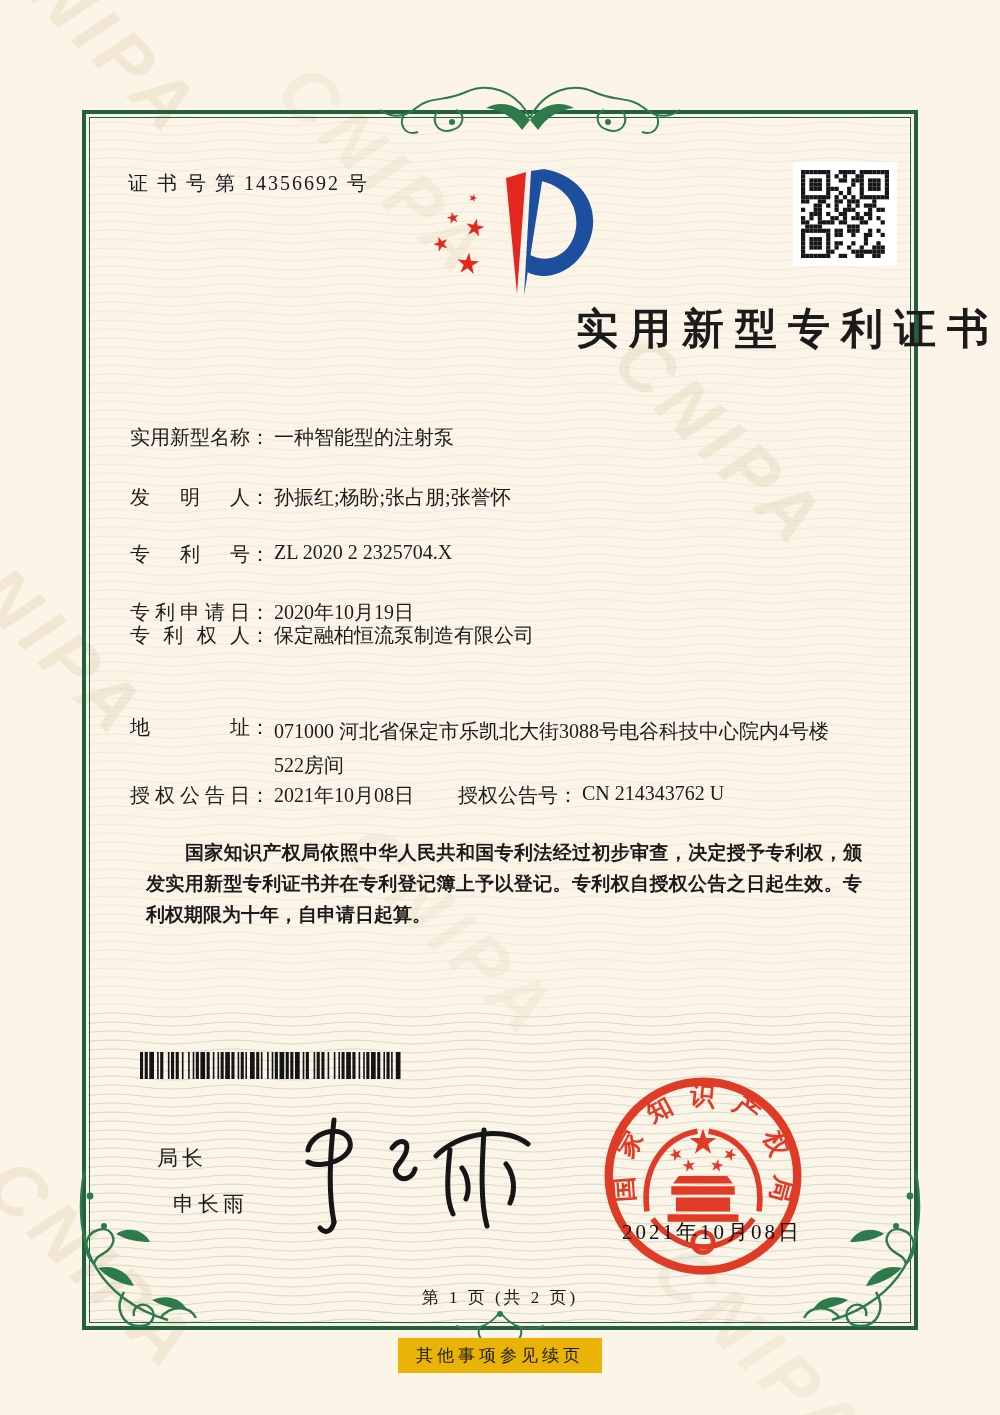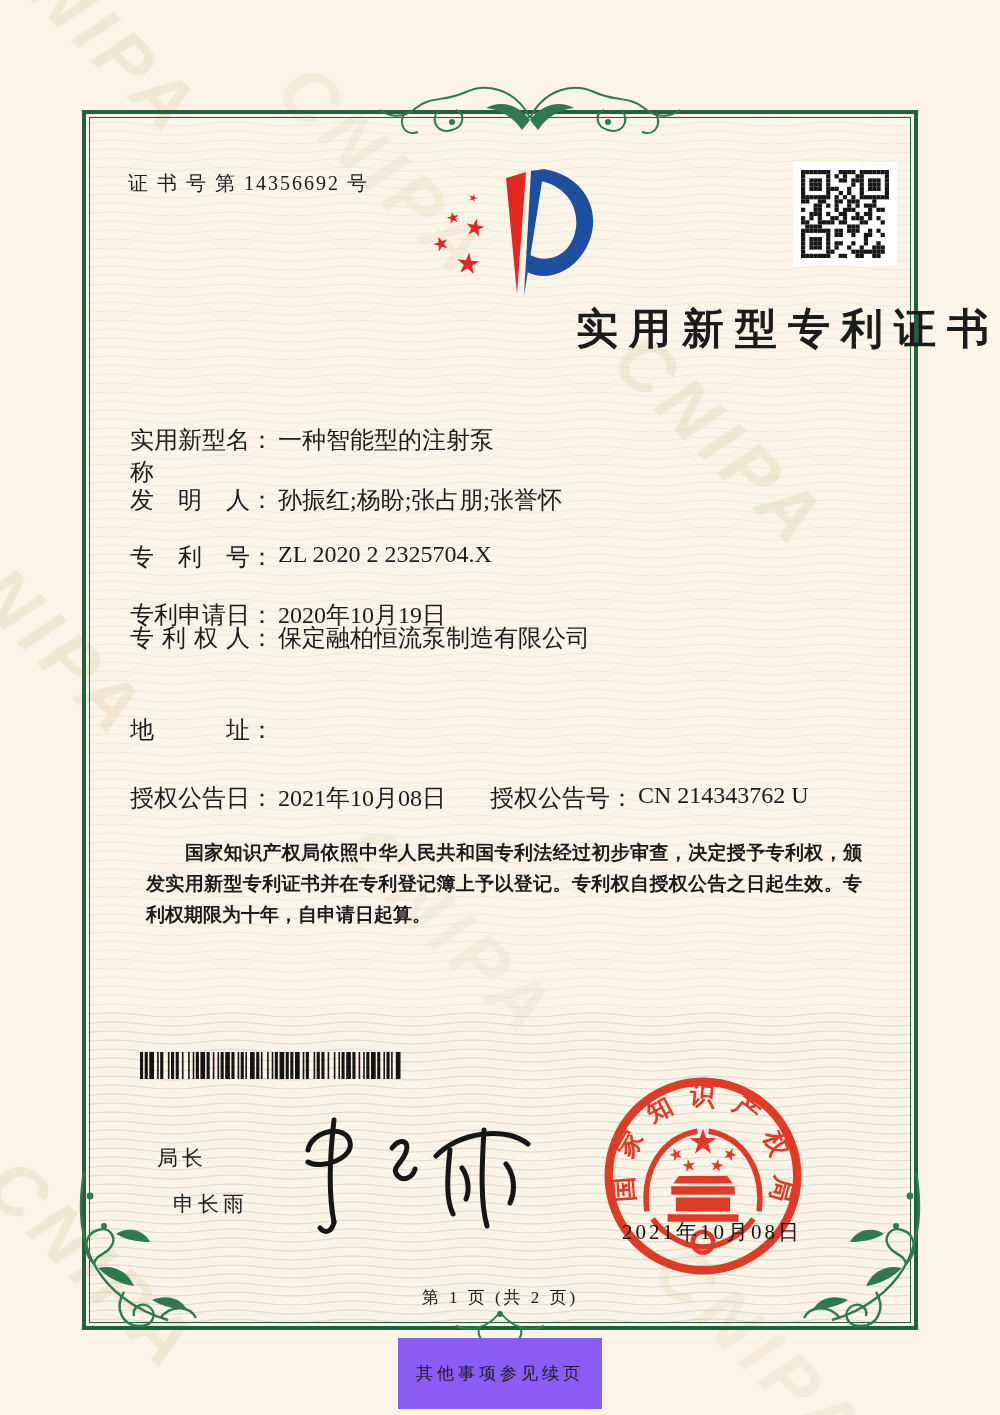--- a/index.html
+++ b/index.html
@@ -30,21 +30,21 @@
   }
   .logo{position:absolute;left:420px;top:166px;z-index:2;}
   .qrbox{
     position:absolute;left:793px;top:162px;width:104px;height:104px;background:#ffffff;
     z-index:2;display:flex;align-items:center;justify-content:center;
   }
   .title{
     position:absolute;left:0;top:301px;width:100%;text-align:right;
     font-size:42px;font-weight:bold;letter-spacing:11px;z-index:2;
   }
-  .row{position:absolute;left:130px;display:flex;font-size:24px;z-index:2;align-items:flex-start;}
+  .row{position:absolute;left:130px;display:flex;font-size:20px;z-index:2;align-items:flex-start;}
   .lbl{width:120px;display:inline-block;text-align:justify;text-align-last:justify;flex:none;}
   .val{margin-left:4px;}
   .addr-val{width:558px;line-height:1.72;}
   .grant-right{margin-left:44px;display:flex;}
   .paras{
     position:absolute;left:130px;top:822px;width:748px;z-index:2;
     font-size:19px;line-height:1.63;text-align:justify;
   }
   .paras p{margin:16px;text-indent:2.05em;font-weight:bold;}
   .barcode{position:absolute;left:140px;top:1052px;z-index:2;}
@@ -56,21 +56,21 @@
     position:absolute;left:622px;top:1218px;font-size:21px;letter-spacing:3px;z-index:4;color:#111;
   }
   .page-info{
     position:absolute;left:0;top:1286px;width:100%;text-align:center;font-size:17px;
     letter-spacing:3px;z-index:2;
   }
   .footer-note{
     position:absolute;left:0;top:1338px;width:100%;text-align:center;z-index:4;
   }
   .footer-note span{
-    display:inline-block;background:#8b5cf6;padding:24px 18px;font-size:17px;letter-spacing:4px;
+    display:inline-block;background:#eab308;padding:6px 18px;font-size:17px;letter-spacing:4px;
   }
 </style>
 </head>
 <body>
 
 <div class="wm" style="left:-38px;top:-14px;">CNIPA</div>
 <div class="wm" style="left:252px;top:128px;opacity:.35;">CNIPA</div>
 <div class="wm" style="left:588px;top:398px;opacity:.5;">CNIPA</div>
 <div class="wm" style="left:-92px;top:588px;">CNIPA</div>
 <div class="wm" style="left:318px;top:888px;opacity:.3;">CNIPA</div>
@@ -429,20 +429,21 @@
   <span class="val">2020年10月19日</span>
 </div>
 <div class="row" style="top:622px;">
   <span class="lbl">专利权人</span>
     <span>：</span>
   <span class="val">保定融柏恒流泵制造有限公司</span>
 </div>
 <div class="row" style="top:714px;">
   <span class="lbl">地址</span>
     <span>：</span>
+  <span class="val addr-val">071000 河北省保定市乐凯北大街3088号电谷科技中心院内4号楼522房间</span>
 </div>
 <div class="row" style="top:782px;">
   <span class="lbl">授权公告日</span>
     <span>：</span>
   <span class="val">2021年10月08日</span>
   <span class="grant-right">
     <span>授权公告号</span>
       <span>：</span>
     <span class="val">CN 214343762 U</span>
   </span>

